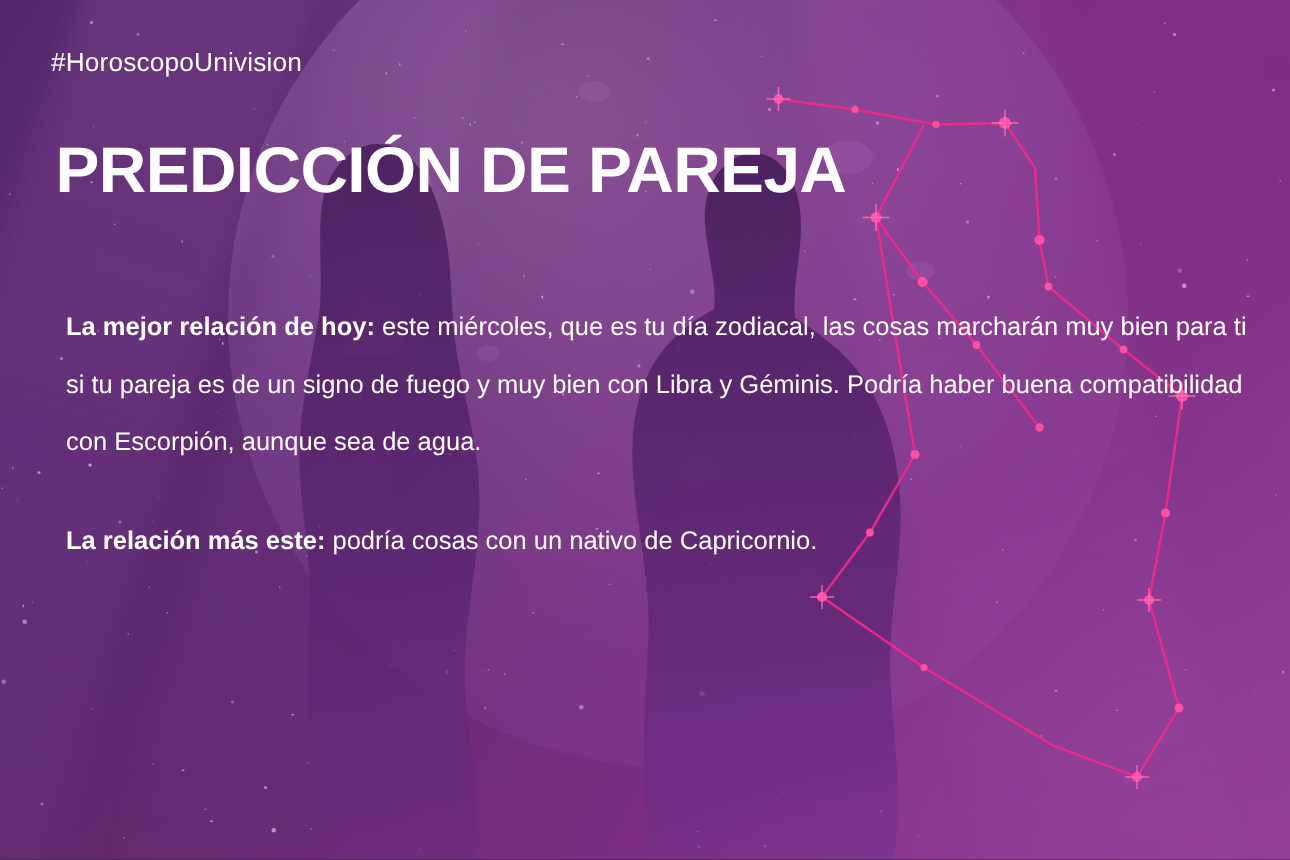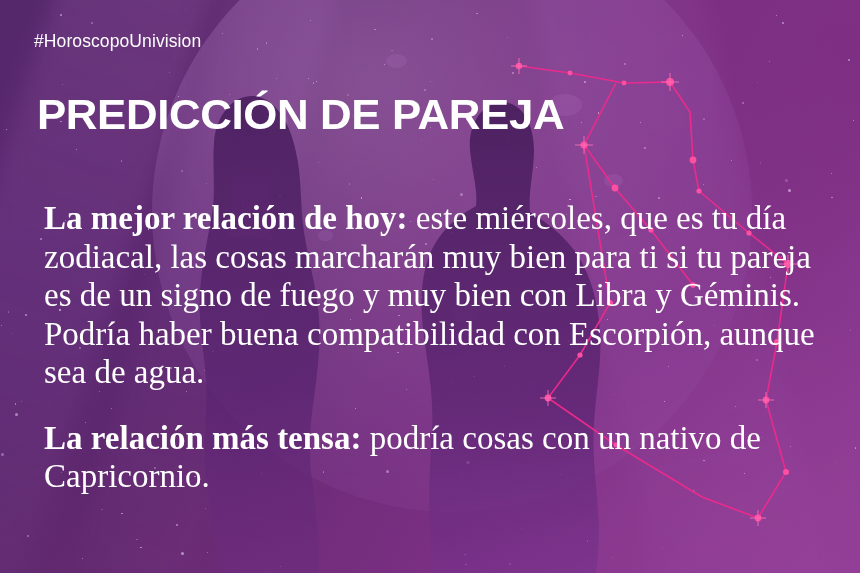--- a/index.html
+++ b/index.html
@@ -83,25 +83,24 @@
     transform:scaleX(1.02);
     transform-origin:left center;
     white-space:nowrap;
     line-height:1.05;
   }
 
   .body{
     position:absolute;
     left:44px; top:199px;
     width:790px;
-    font-size:33px;
+    font-size:17px;
     line-height:38.5px;
     color:#ffffff;
     font-weight:400;
-    font-family:Liberation Serif, serif;
   }
   .body p{ margin:0; }
   .body .gap{ height:27px; }
   .body b{ font-weight:700; }
 </style>
 </head>
 <body>
 
 <div class="card">
 
@@ -424,18 +423,18 @@
     <div class="hashtag">#HoroscopoUnivision</div>
 
     <h1 class="title">PREDICCIÓN DE PAREJA</h1>
 
     <div class="body">
       <p>
         <b>La mejor relación de hoy:</b><span> este miércoles, que es tu día zodiacal, las cosas marcharán muy bien para ti si tu pareja es de un signo de fuego y muy bien con Libra y Géminis. Podría haber buena compatibilidad con Escorpión, aunque sea de agua.</span>
       </p>
       <div class="gap"></div>
       <p>
-        <b>La relación más tensa:</b><span> podría cosas con un nativo de Capricornio.</span>
+        <b>La relación más este:</b><span> podría cosas con un nativo de Capricornio.</span>
       </p>
     </div>
 
   </div>
 </div>
 
 </body></html>

